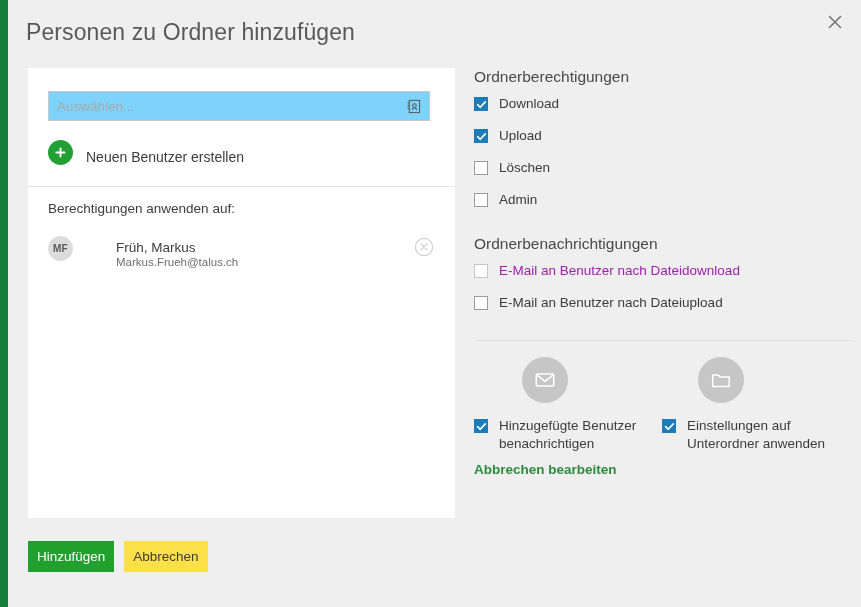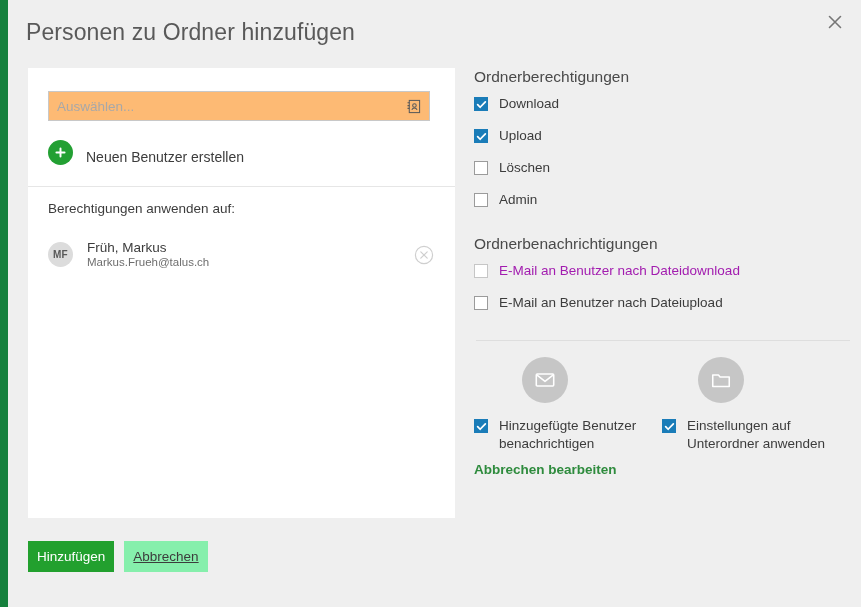--- a/index.html
+++ b/index.html
@@ -63,21 +63,21 @@
     height: 118px;
     border-bottom: 1px solid #e6e6e6;
   }
   .select-input-wrap {
     position: absolute;
     left: 20px;
     top: 23px;
     width: 382px;
     height: 30px;
     border: 1px solid #c8c8c8;
-    background: #fdba74;
+    background: #7dd3fc;
     box-sizing: border-box;
     display: flex;
     align-items: center;
   }
   .select-input {
     border: none;
     outline: none;
     flex: 1;
     height: 26px;
     padding: 0 8px;
@@ -131,23 +131,23 @@
   }
   .people-list {
     position: absolute;
     left: 0;
     top: 168px;
     right: 0;
   }
   .person-row {
     position: relative;
     display: flex;
-    align-items: center;
     padding: 0 20px;
     height: 37px;
+    gap: 29px;
   }
   .avatar {
     width: 25px;
     height: 25px;
     border-radius: 50%;
     background: #dcdcdc;
     color: #595959;
     font-size: 10px;
     font-weight: 600;
     display: flex;
@@ -199,23 +199,22 @@
     height: 31px;
     padding: 0 9px;
     cursor: pointer;
     line-height: 31px;
   }
   .btn-primary {
     background: #22a02e;
     color: #ffffff;
   }
   .btn-secondary {
-    background: #86efac;
-    color: #3c3c3c;
-    text-decoration: underline;
+    background: #fde047;
+    color: #3c3c3c;
   }
 
   
   .right-col {
     position: absolute;
     left: 466px;
     top: 68px;
     width: 378px;
   }
   .section-title {

